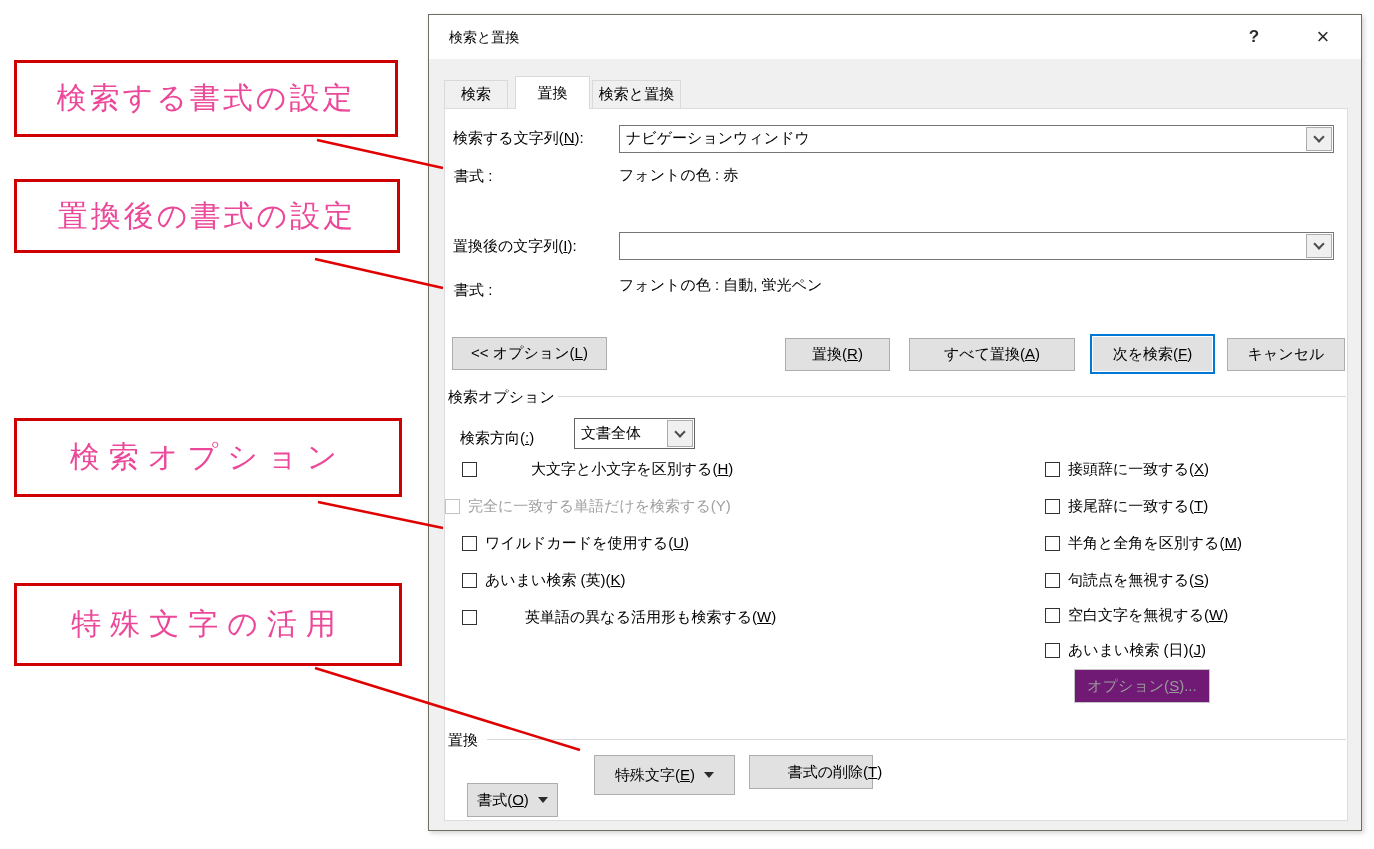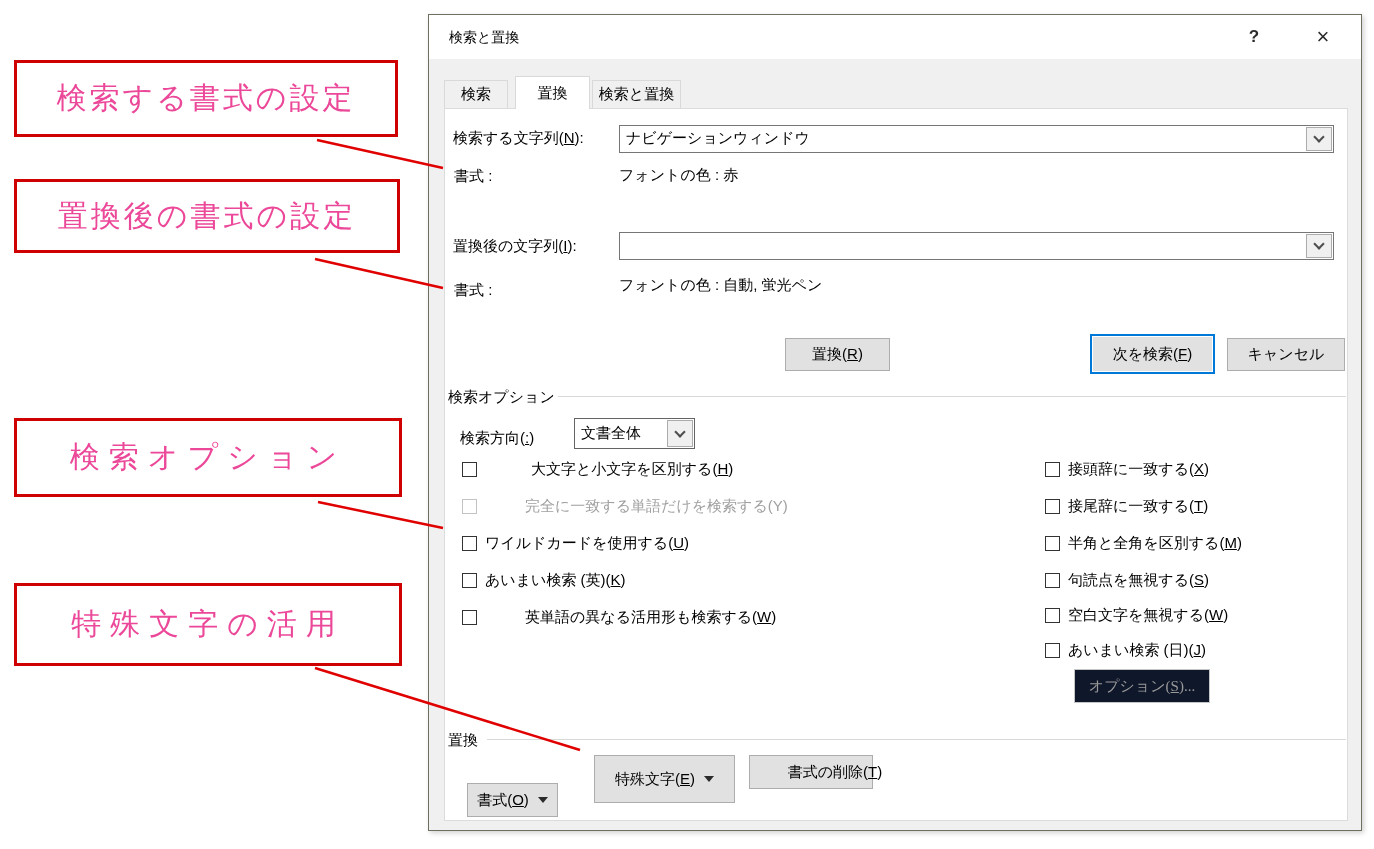--- a/index.html
+++ b/index.html
@@ -64,21 +64,21 @@
   .chev {
     width:8px; height:8px; border-right:2px solid #4d4d4d; border-bottom:2px solid #4d4d4d;
     transform:rotate(45deg); margin-top:-4px;
   }
   .btn {
     position:absolute; background:#e1e1e1; border:1px solid #adadad;
     display:flex; align-items:center; justify-content:center;
     font-size:15px; white-space:nowrap; cursor:default;
   }
   .btn.focused { border:2px solid #0078d7; box-shadow:inset 0 0 0 1px #ffffff; }
-  .btn.disabled { background:#0f172a; border-color:#c6c6c6; color:#9a9a9a;font-family:Liberation Serif, serif; }
+  .btn.disabled { background:#701a75; border-color:#c6c6c6; color:#9a9a9a; }
   .menu-arrow {
     width:0; height:0; border-left:5px solid transparent; border-right:5px solid transparent;
     border-top:6px solid #2b2b2b; margin-left:9px;
   }
   .group-lbl { position:absolute; white-space:nowrap; color:#000; }
   .group-line { position:absolute; height:1px; background:#d9d9d9; }
 
   .cb-row { position:absolute; display:flex; align-items:center; white-space:nowrap; }
   .cbx {
     width:15px; height:15px; background:#fff; border:1px solid #333333;
@@ -151,22 +151,28 @@
     </div>
     <div class="combo" style="left:174px; top:123px; width:715px; height:28px;">
       <span></span>
       <div class="combo-btn">
         <span class="chev"></span>
       </div>
     </div>
     <div class="lbl" style="left:9px; top:172px;">書式 :</div>
     <div class="lbl" style="left:174px; top:167px;">フォントの色 : 自動, 蛍光ペン</div>
 
+    <div class="btn" style="left:7px; top:228px; width:155px; height:33px;">
+      <span><span>&lt;&lt; オプション(</span><u class="ak">L</u><span>)</span></span>
+    </div>
     <div class="btn" style="left:340px; top:229px; width:105px; height:33px;">
       <span><span>置換(</span><u class="ak">R</u><span>)</span></span>
+    </div>
+    <div class="btn" style="left:464px; top:229px; width:166px; height:33px;">
+      <span><span>すべて置換(</span><u class="ak">A</u><span>)</span></span>
     </div>
     <div class="btn focused" style="left:645px; top:225px; width:125px; height:40px;">
       <span><span>次を検索(</span><u class="ak">F</u><span>)</span></span>
     </div>
     <div class="btn" style="left:782px; top:229px; width:118px; height:33px;">
       <span>キャンセル</span>
     </div>
 
     <div class="group-lbl" style="left:3px; top:279px;">検索オプション</div>
     <div class="group-line" style="left:113px; top:287px; width:788px;"></div>
@@ -178,21 +184,21 @@
       <span>文書全体</span>
       <div class="combo-btn">
         <span class="chev"></span>
       </div>
     </div>
 
     <div class="cb-row" style="left:17px; top:351px;gap:46px;">
       <span class="cbx"></span>
       <span><span>大文字と小文字を区別する(</span><u class="ak">H</u><span>)</span></span>
     </div>
-    <div class="cb-row disabled" style="left:17px; top:388px;gap:40px;">
+    <div class="cb-row disabled" style="left:0; top:388px;">
       <span class="cbx"></span>
       <span><span>完全に一致する単語だけを検索する(Y)</span><u class="ak"></u><span></span></span>
     </div>
     <div class="cb-row" style="left:17px; top:425px;">
       <span class="cbx"></span>
       <span><span>ワイルドカードを使用する(</span><u class="ak">U</u><span>)</span></span>
     </div>
     <div class="cb-row" style="left:17px; top:462px;">
       <span class="cbx"></span>
       <span><span>あいまい検索 (英)(</span><u class="ak">K</u><span>)</span></span>
@@ -231,21 +237,21 @@
       <span><span>オプション(</span><u class="ak">S</u><span>)...</span></span>
     </div>
 
     <div class="group-lbl" style="left:3px; top:622px;">置換</div>
     <div class="group-line" style="left:42px; top:630px; width:859px;"></div>
 
     <div class="btn" style="left:22px; top:674px; width:91px; height:34px;">
       <span><span>書式(</span><u class="ak">O</u><span>)</span></span>
       <span class="menu-arrow"></span>
     </div>
-    <div class="btn" style="left:149px; top:646px; width:141px; height:48px;">
+    <div class="btn" style="left:149px; top:646px; width:141px; height:40px;">
       <span><span>特殊文字(</span><u class="ak">E</u><span>)</span></span>
       <span class="menu-arrow"></span>
     </div>
     <div class="btn" style="left:304px; top:646px; width:124px; height:34px;padding-left:48px;">
       <span><span>書式の削除(</span><u class="ak">T</u><span>)</span></span>
     </div>
 
   </div>
 </div>
 

